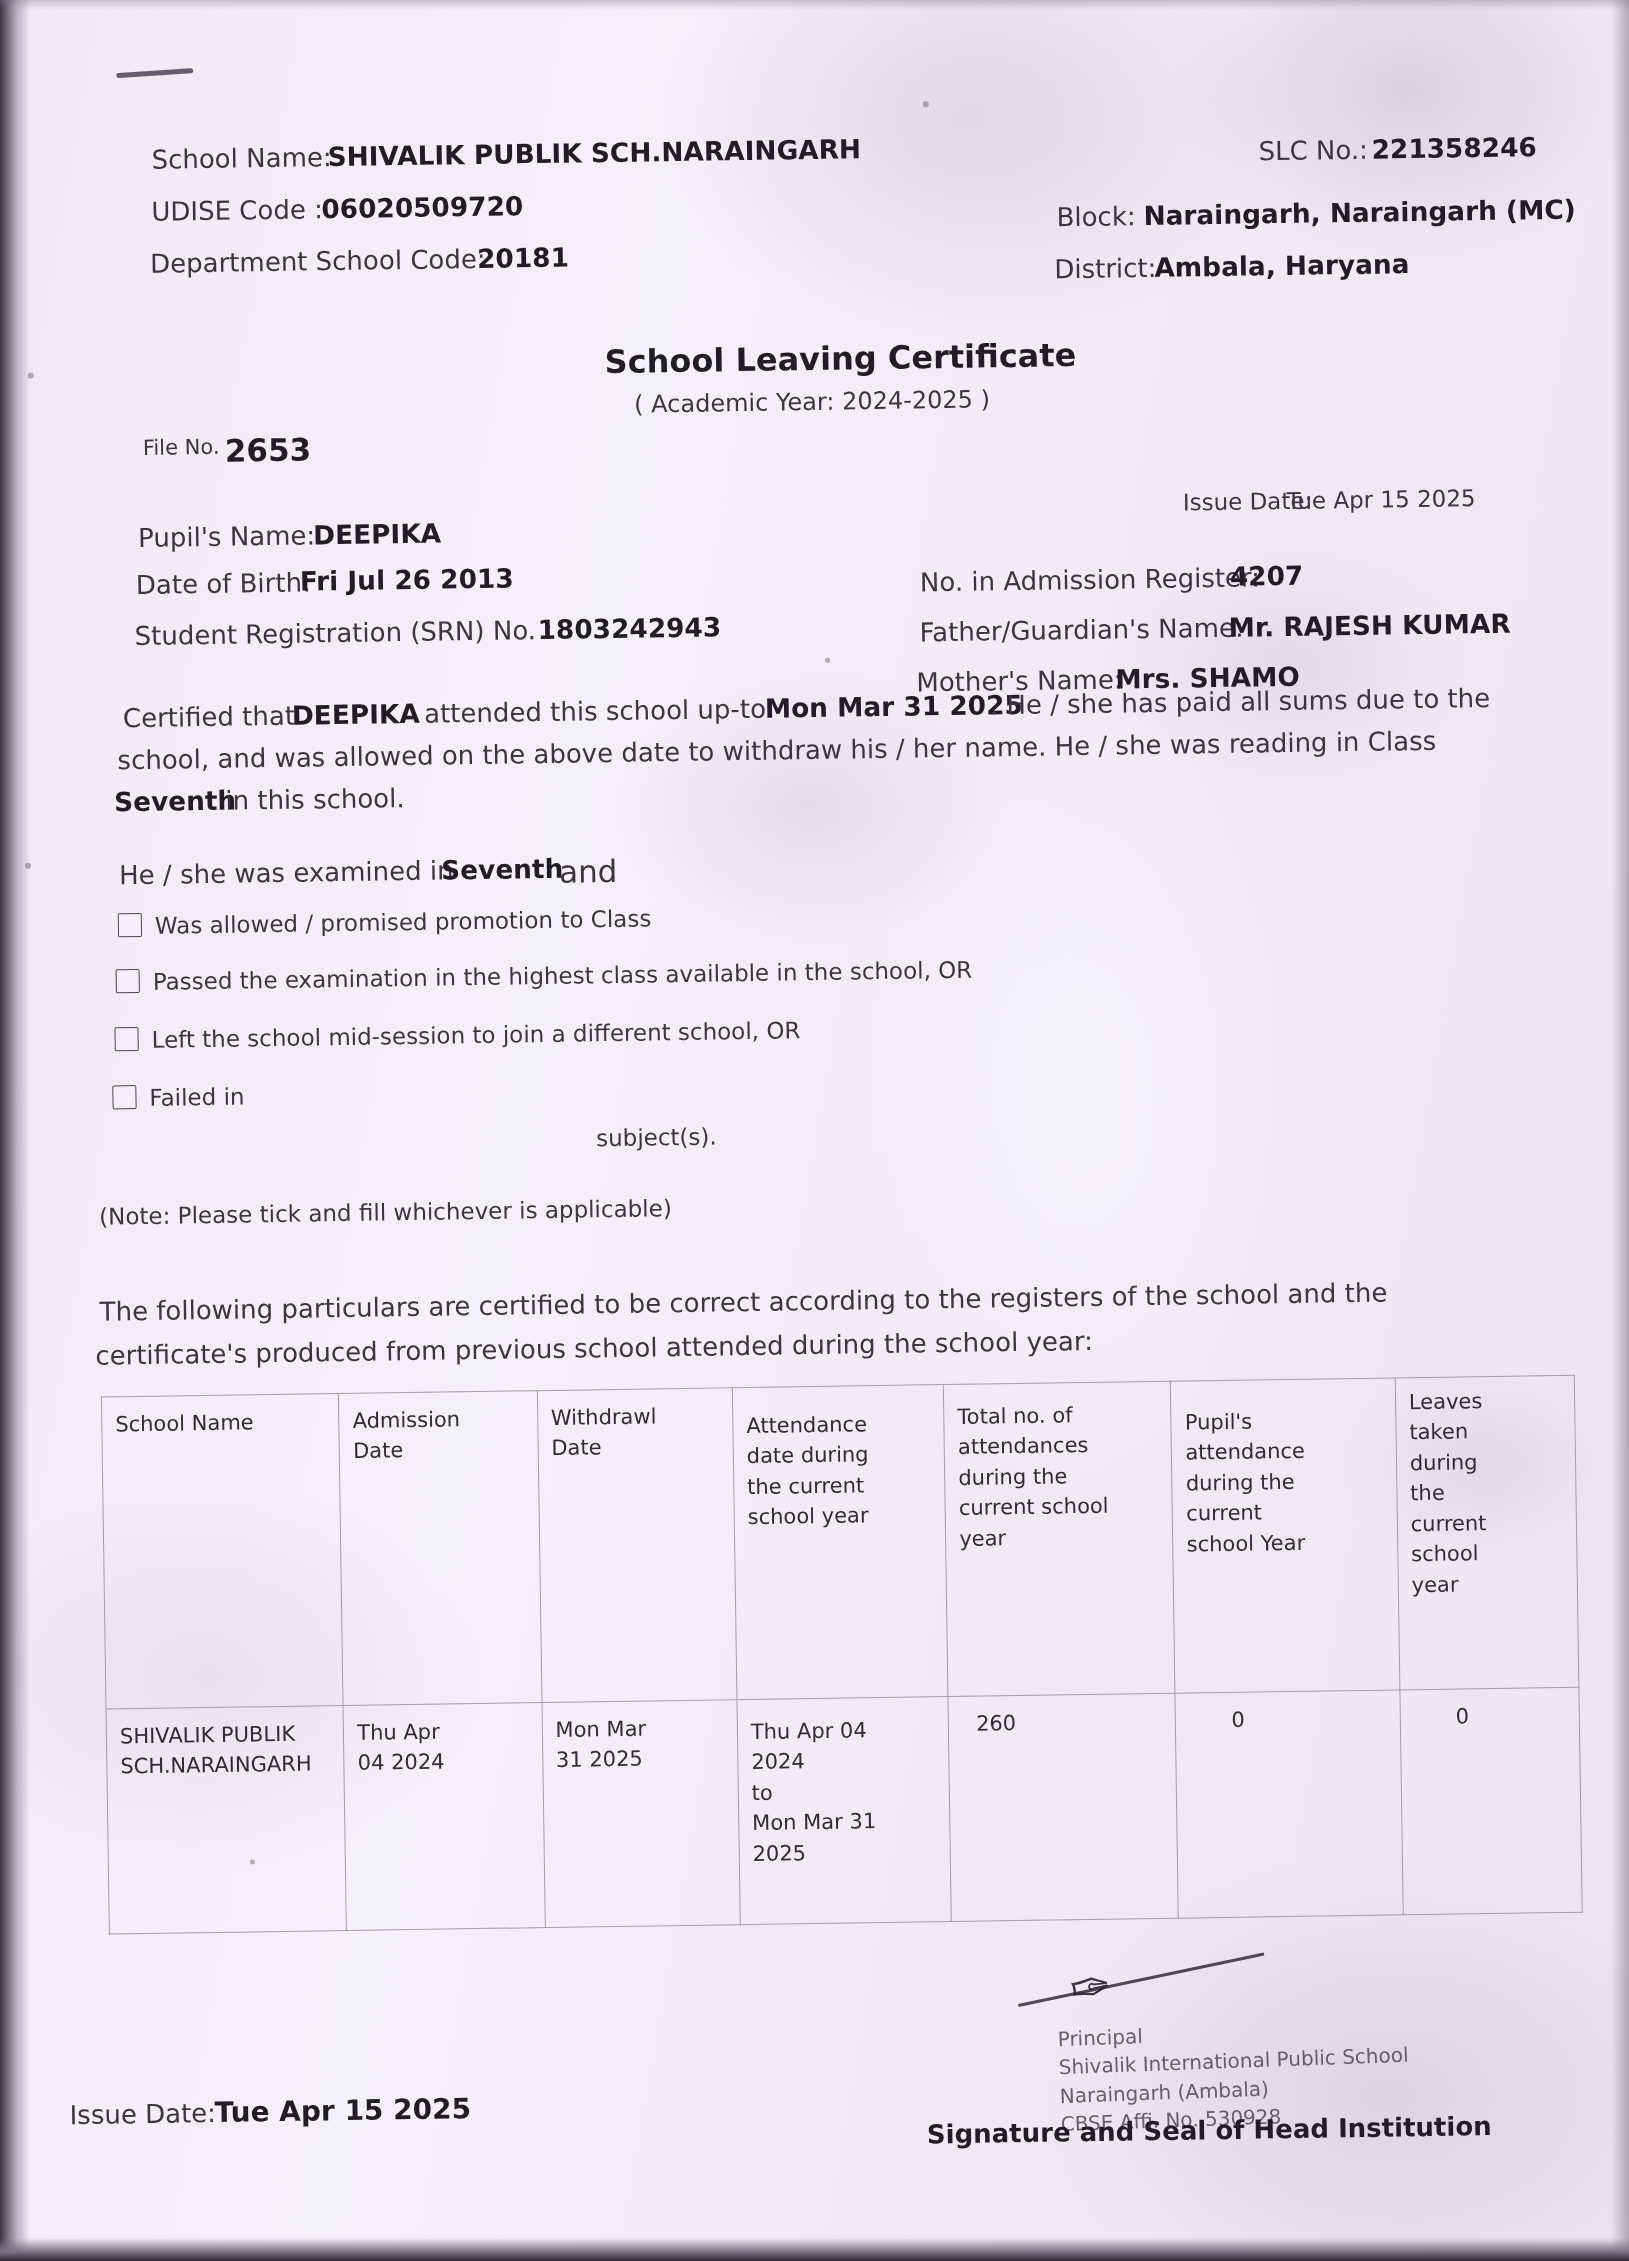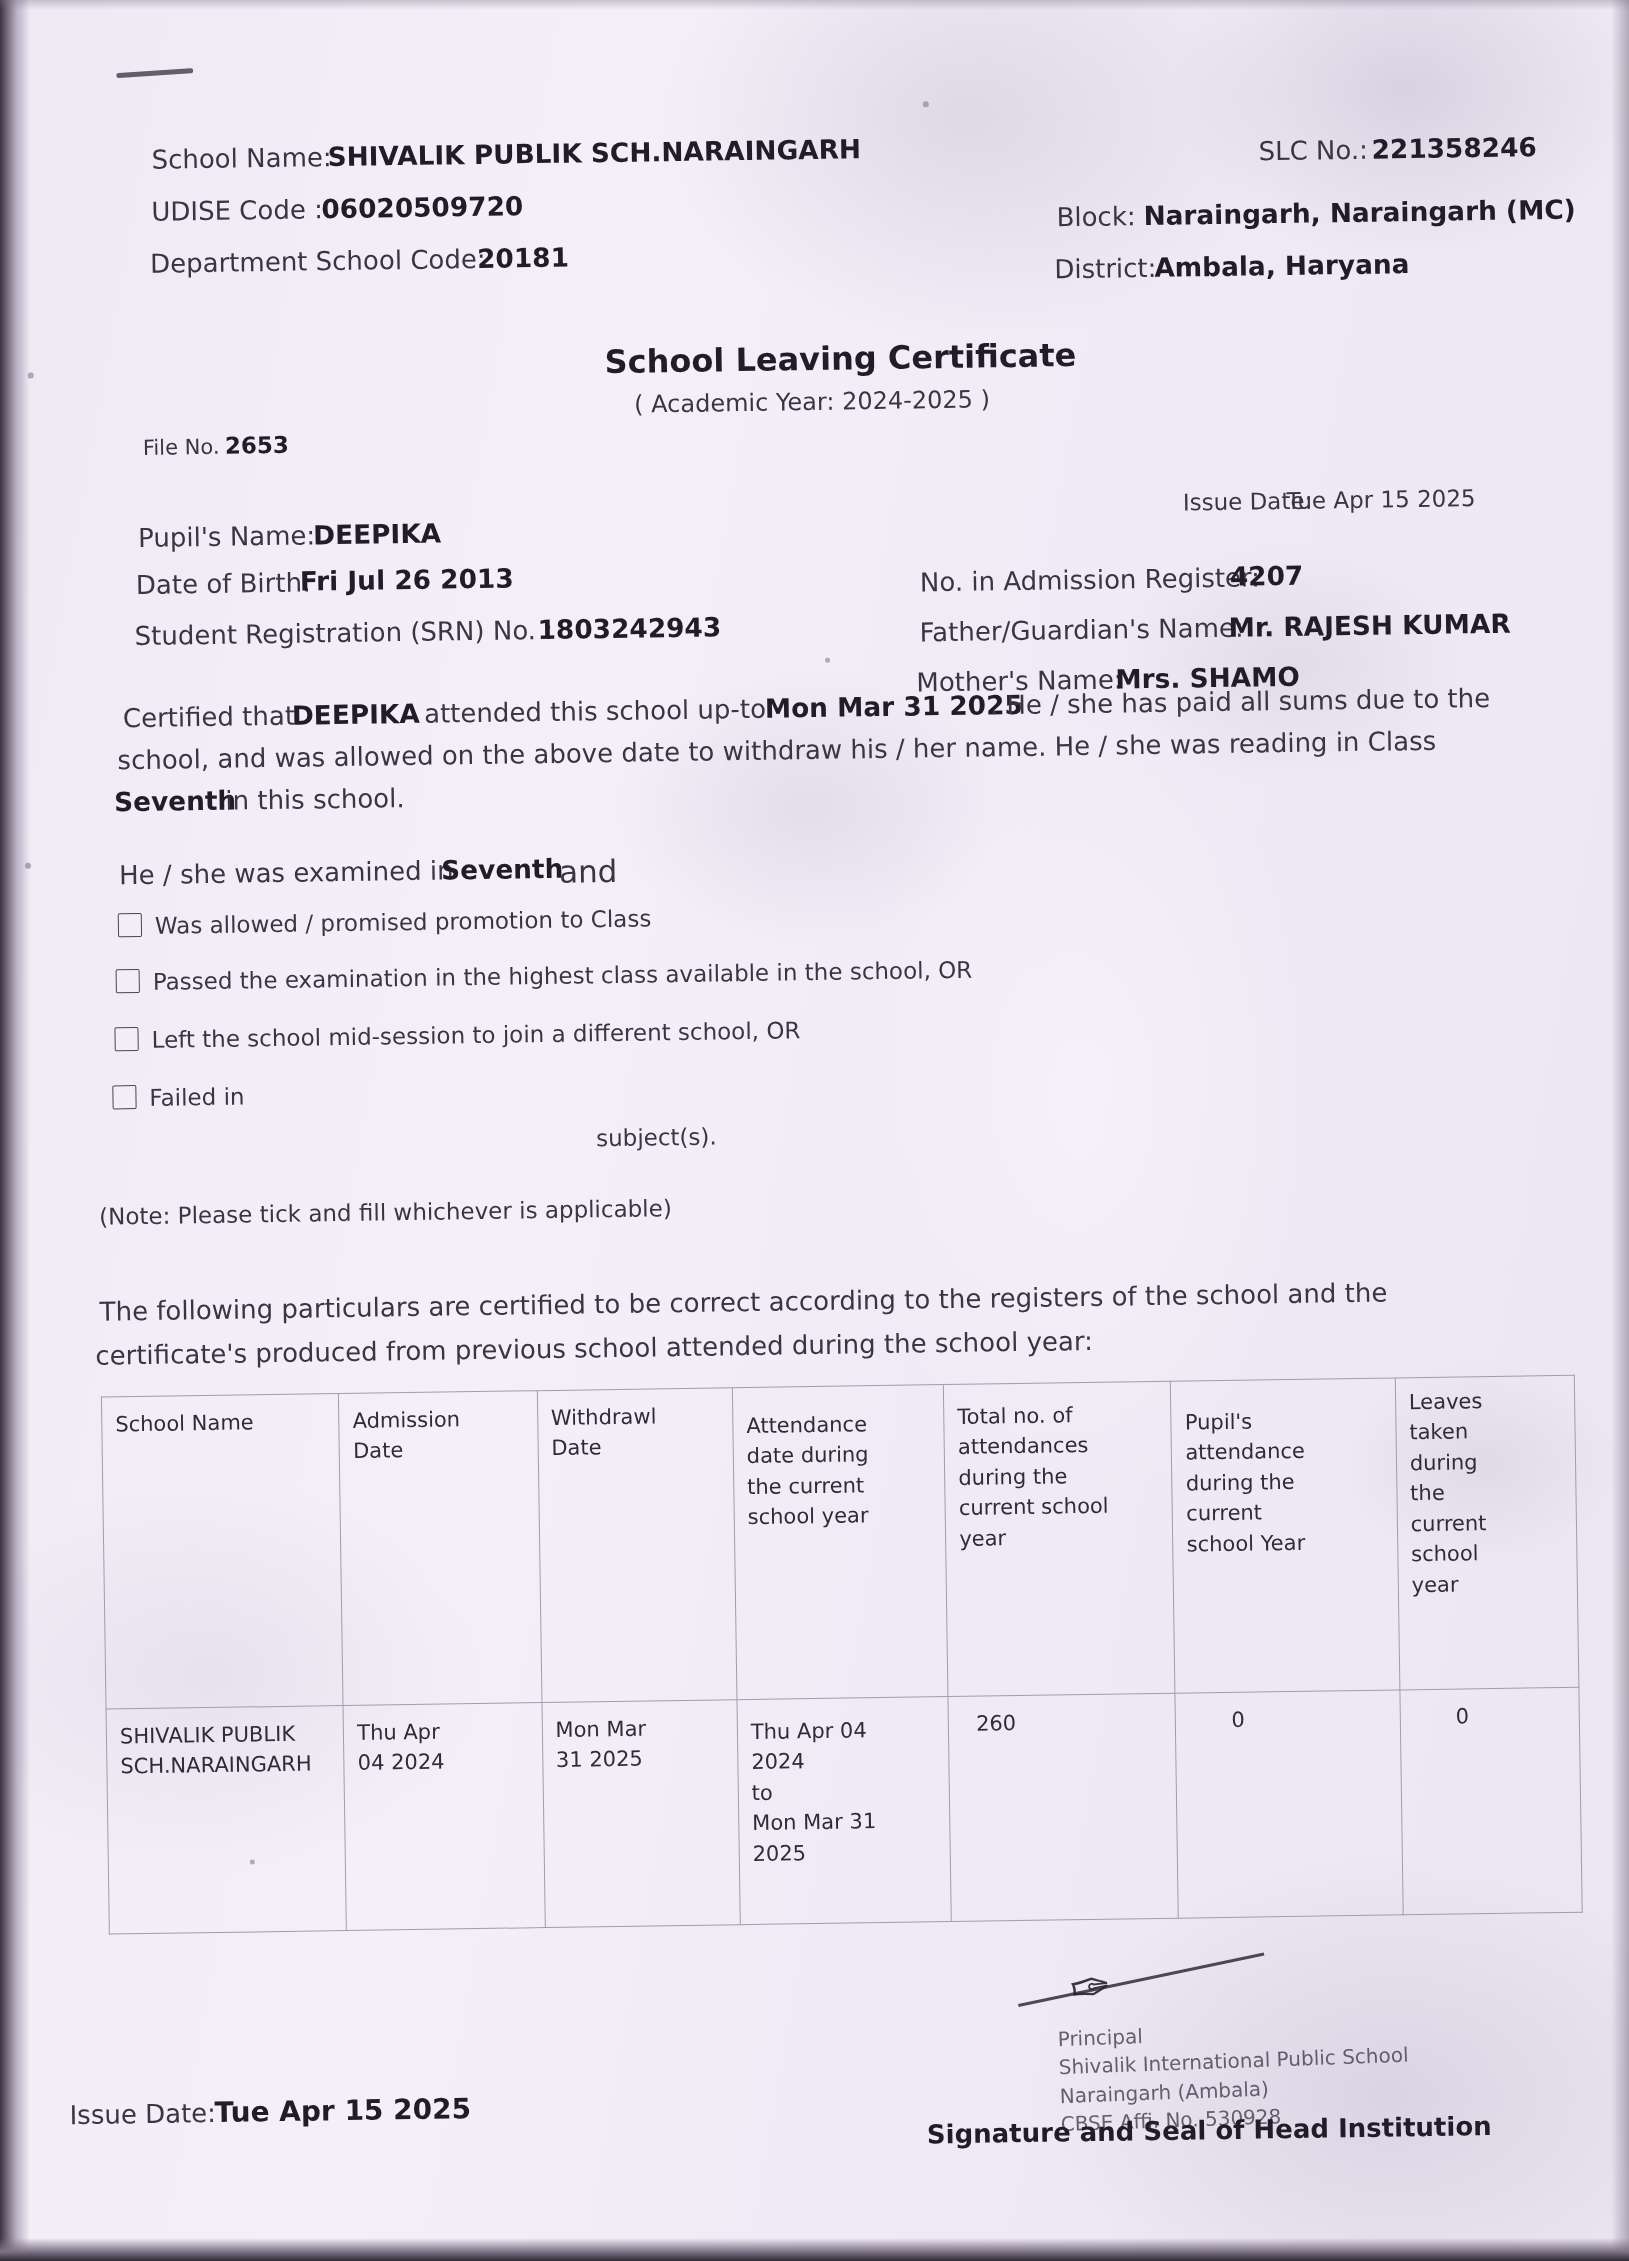--- a/index.html
+++ b/index.html
@@ -200,21 +200,21 @@
     <div class="t lbl" style="left:1070px; top:206px; font-size:26px;">Block:</div>
     <div class="t b" style="left:1157px; top:205px; font-size:26.4px;">Naraingarh, Naraingarh (MC)</div>
 
     <div class="t lbl" style="left:1067px; top:258px; font-size:26px;">District:</div>
     <div class="t b" style="left:1167px; top:257px; font-size:26.4px;">Ambala, Haryana</div>
 
     <div class="t b" style="left:616px; top:340px; font-size:32px;">School Leaving Certificate</div>
     <div class="t lbl" style="left:645px; top:388px; font-size:24px;">( Academic Year: 2024-2025 )</div>
 
     <div class="t lbl" style="left:153px; top:426px; font-size:21px;">File No.</div>
-    <div class="t b" style="left:235px; top:424px; font-size:23px;">2653</div>
+    <div class="t b" style="left:235px; top:424px; font-size:31px;">2653</div>
 
     <div class="t lbl" style="left:1192px; top:495px; font-size:23px;">Issue Date:</div>
     <div class="t lbl" style="left:1296px; top:495px; font-size:23px;">Tue Apr 15 2025</div>
 
     <div class="t lbl" style="left:147px; top:513px; font-size:26px;">Pupil's Name:</div>
     <div class="t b" style="left:322px; top:512px; font-size:26.4px;">DEEPIKA</div>
 
     <div class="t lbl" style="left:144px; top:560px; font-size:26px;">Date of Birth:</div>
     <div class="t b" style="left:308px; top:558px; font-size:26.4px;">Fri Jul 26 2013</div>
 

